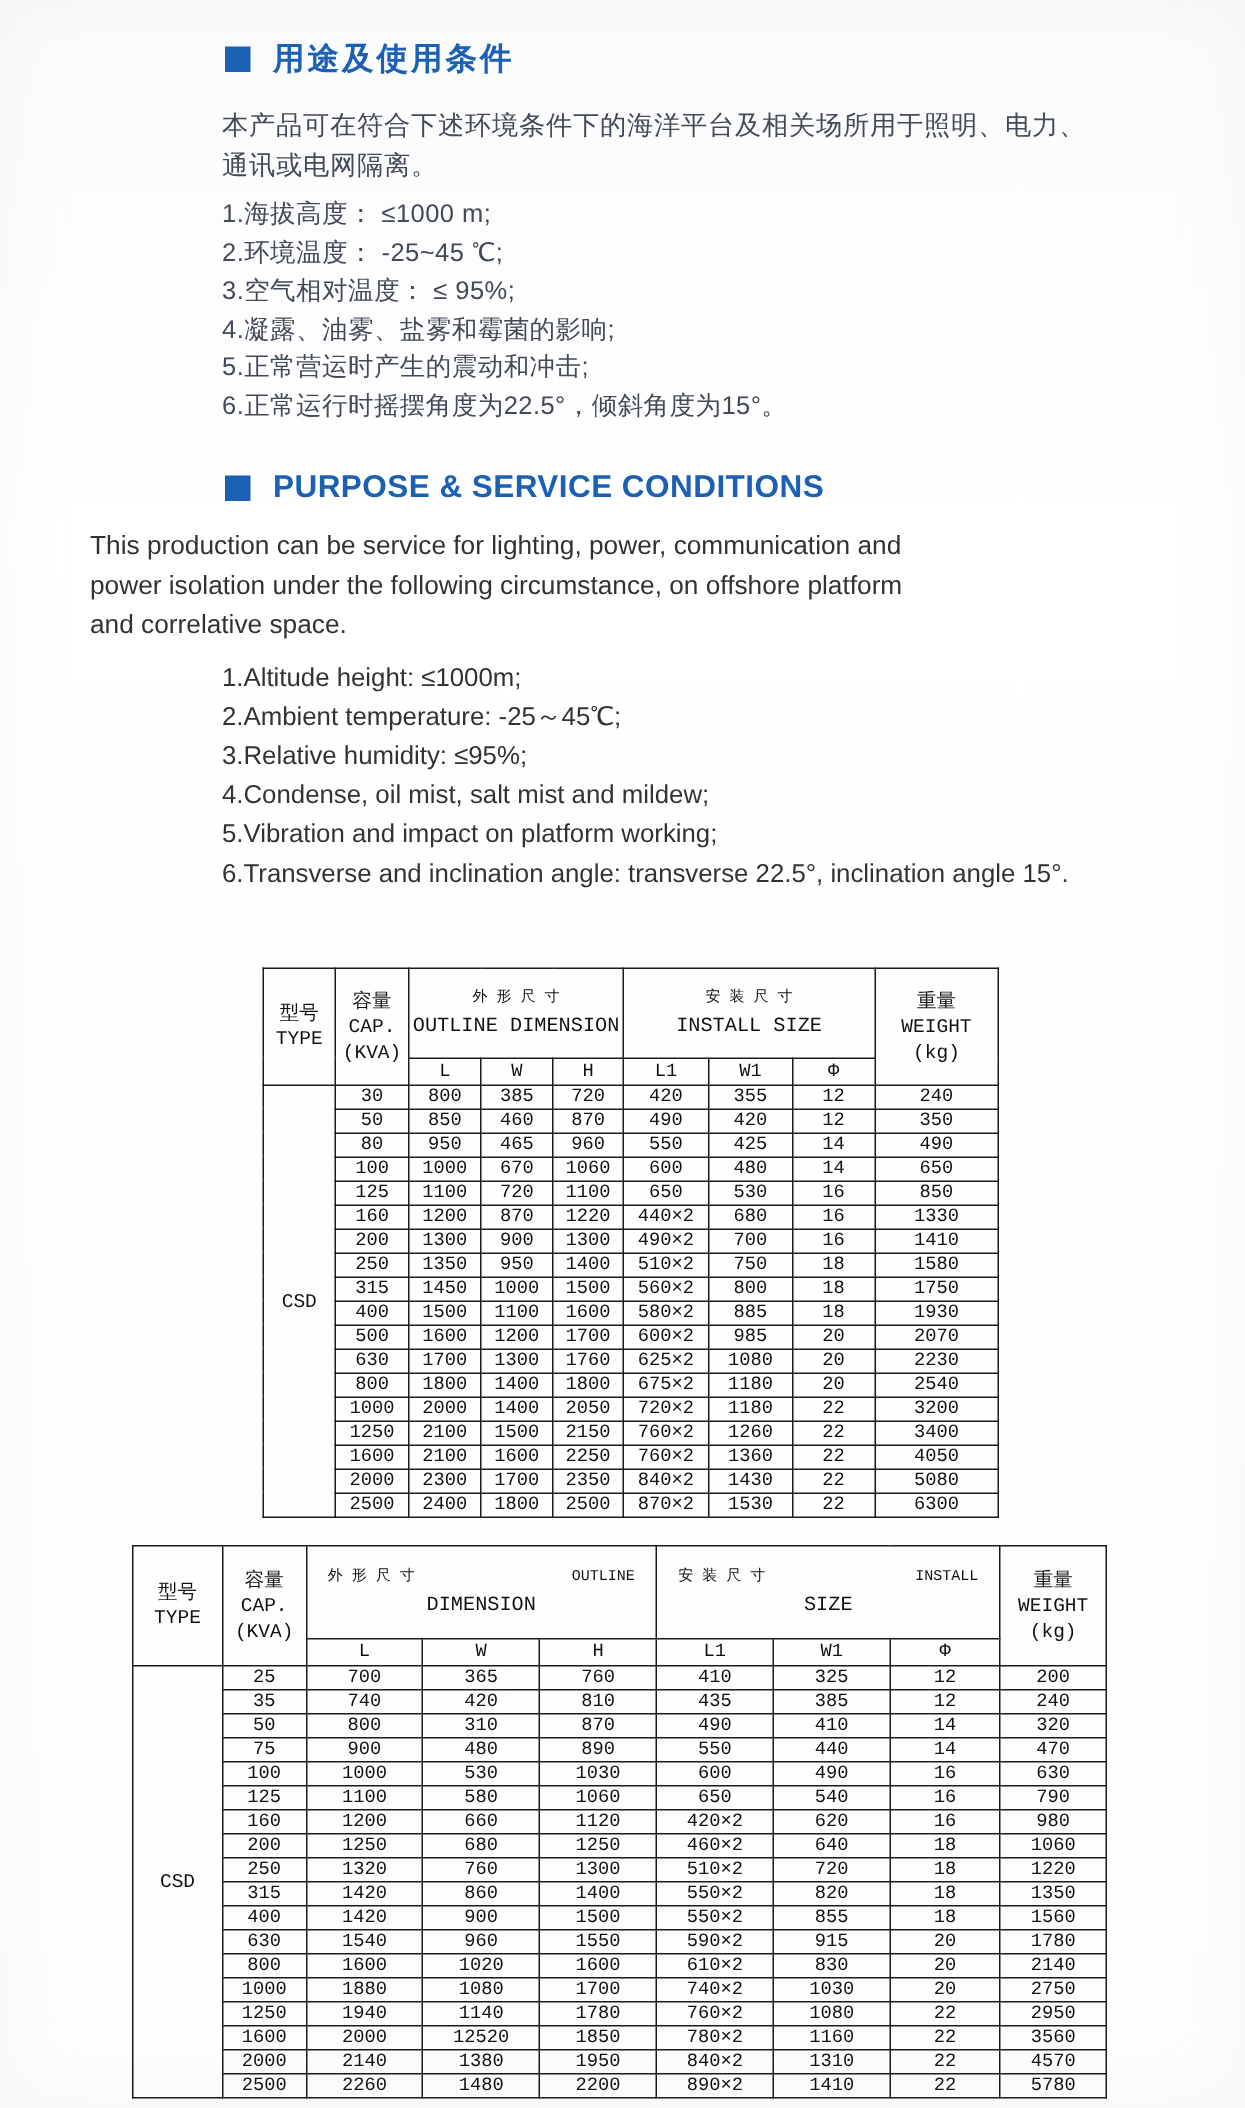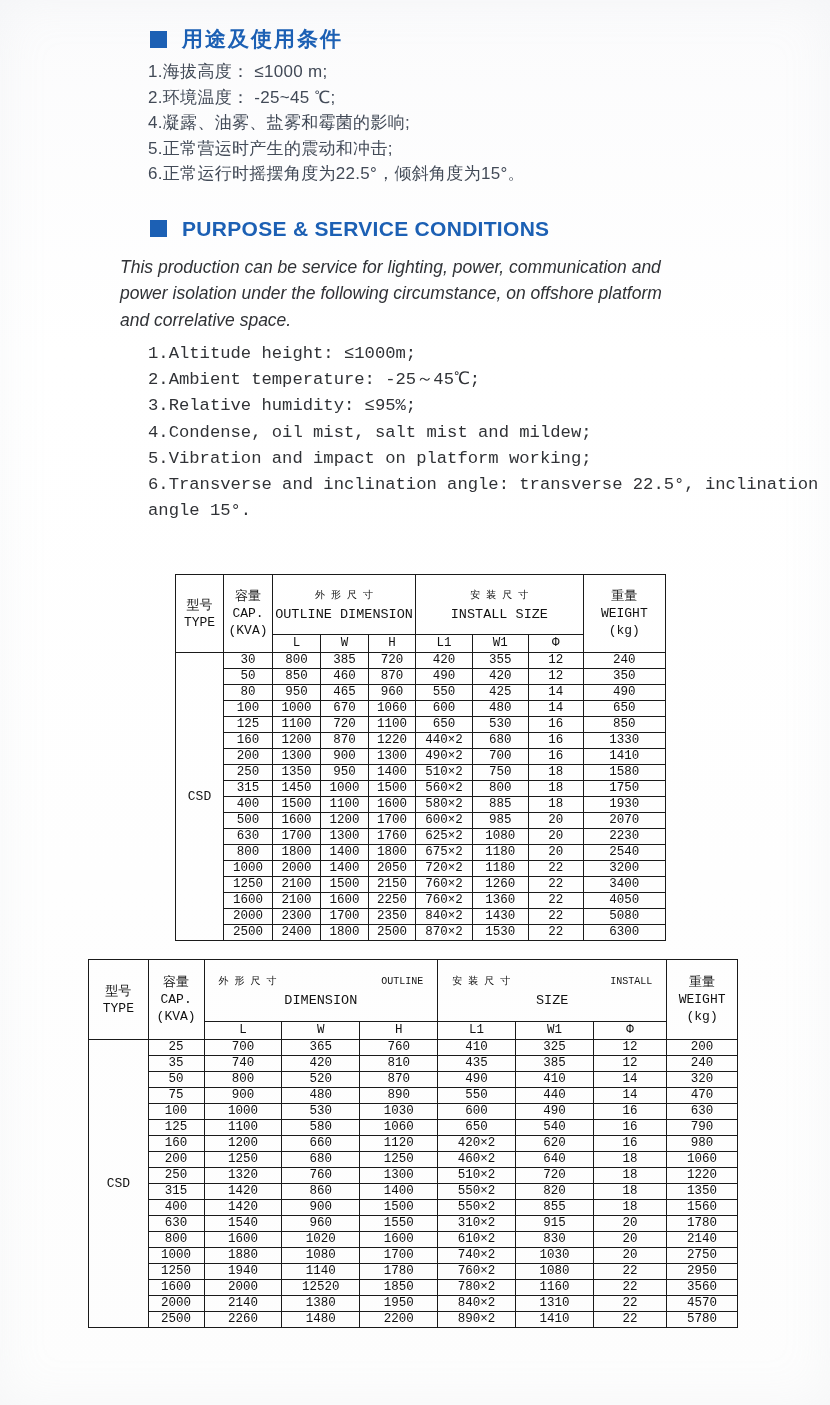--- a/index.html
+++ b/index.html
@@ -44,28 +44,27 @@
   ul.cond-list.cn { margin: 6px 0 0 148px; }
   ul.cond-list.cn li {
     font-size: 17px;
     line-height: 25.5px;
     color: #424a57;
     letter-spacing: 0.3px;
   }
 
   
   .intro-en {
-    margin: 13px 0 0 120px;
+    margin: 13px 0 0 60px;
     width: 572px;
     font-size: 17.5px;
     line-height: 26.5px;
     color: #303236;
-    font-style: italic;
-  }
-  ul.cond-list.en { margin: 8px 0 2px 148px; font-family: Liberation Mono, monospace; }
+  }
+  ul.cond-list.en { margin: 8px 0 2px 148px; }
   ul.cond-list.en li {
     font-size: 17.2px;
     line-height: 26.2px;
     color: #303236;
   }
 
   
   .tbl1-wrap { margin: 50px 0 0 175px; width: 491px; }
   .tbl2-wrap { margin: 18px 0 0 88px;  width: 650px; }
   .tbl-caption {
@@ -124,23 +123,25 @@
 </style>
 </head>
 <body>
 
 <div class="page">
 
   <div class="sec-header cn">
     <span class="bullet-square"></span>
     <h2 class="sec-title cn">用途及使用条件</h2>
   </div>
+  <p class="intro-cn">本产品可在符合下述环境条件下的海洋平台及相关场所用于照明、电力、通讯或电网隔离。</p>
   <ul class="cond-list cn">
     <li>1.海拔高度： ≤1000 m;</li>
     <li>2.环境温度： -25~45 ℃;</li>
+    <li>3.空气相对温度： ≤ 95%;</li>
     <li>4.凝露、油雾、盐雾和霉菌的影响;</li>
     <li>5.正常营运时产生的震动和冲击;</li>
     <li>6.正常运行时摇摆角度为22.5°，倾斜角度为15°。</li>
   </ul>
 
   <div class="sec-header en">
     <span class="bullet-square"></span>
     <h2 class="sec-title en">PURPOSE &amp; SERVICE CONDITIONS</h2>
   </div>
   <p class="intro-en">This production can be service for lighting, power, communication and power isolation under the following circumstance, on offshore platform and correlative space.</p>
@@ -445,21 +446,21 @@
             <td>420</td>
             <td>810</td>
             <td>435</td>
             <td>385</td>
             <td>12</td>
             <td>240</td>
           </tr>
           <tr>
             <td>50</td>
             <td>800</td>
-            <td>520</td>
+            <td>310</td>
             <td>870</td>
             <td>490</td>
             <td>410</td>
             <td>14</td>
             <td>320</td>
           </tr>
           <tr>
             <td>75</td>
             <td>900</td>
             <td>480</td>
@@ -537,21 +538,21 @@
             <td>550×2</td>
             <td>855</td>
             <td>18</td>
             <td>1560</td>
           </tr>
           <tr>
             <td>630</td>
             <td>1540</td>
             <td>960</td>
             <td>1550</td>
-            <td>310×2</td>
+            <td>590×2</td>
             <td>915</td>
             <td>20</td>
             <td>1780</td>
           </tr>
           <tr>
             <td>800</td>
             <td>1600</td>
             <td>1020</td>
             <td>1600</td>
             <td>610×2</td>

